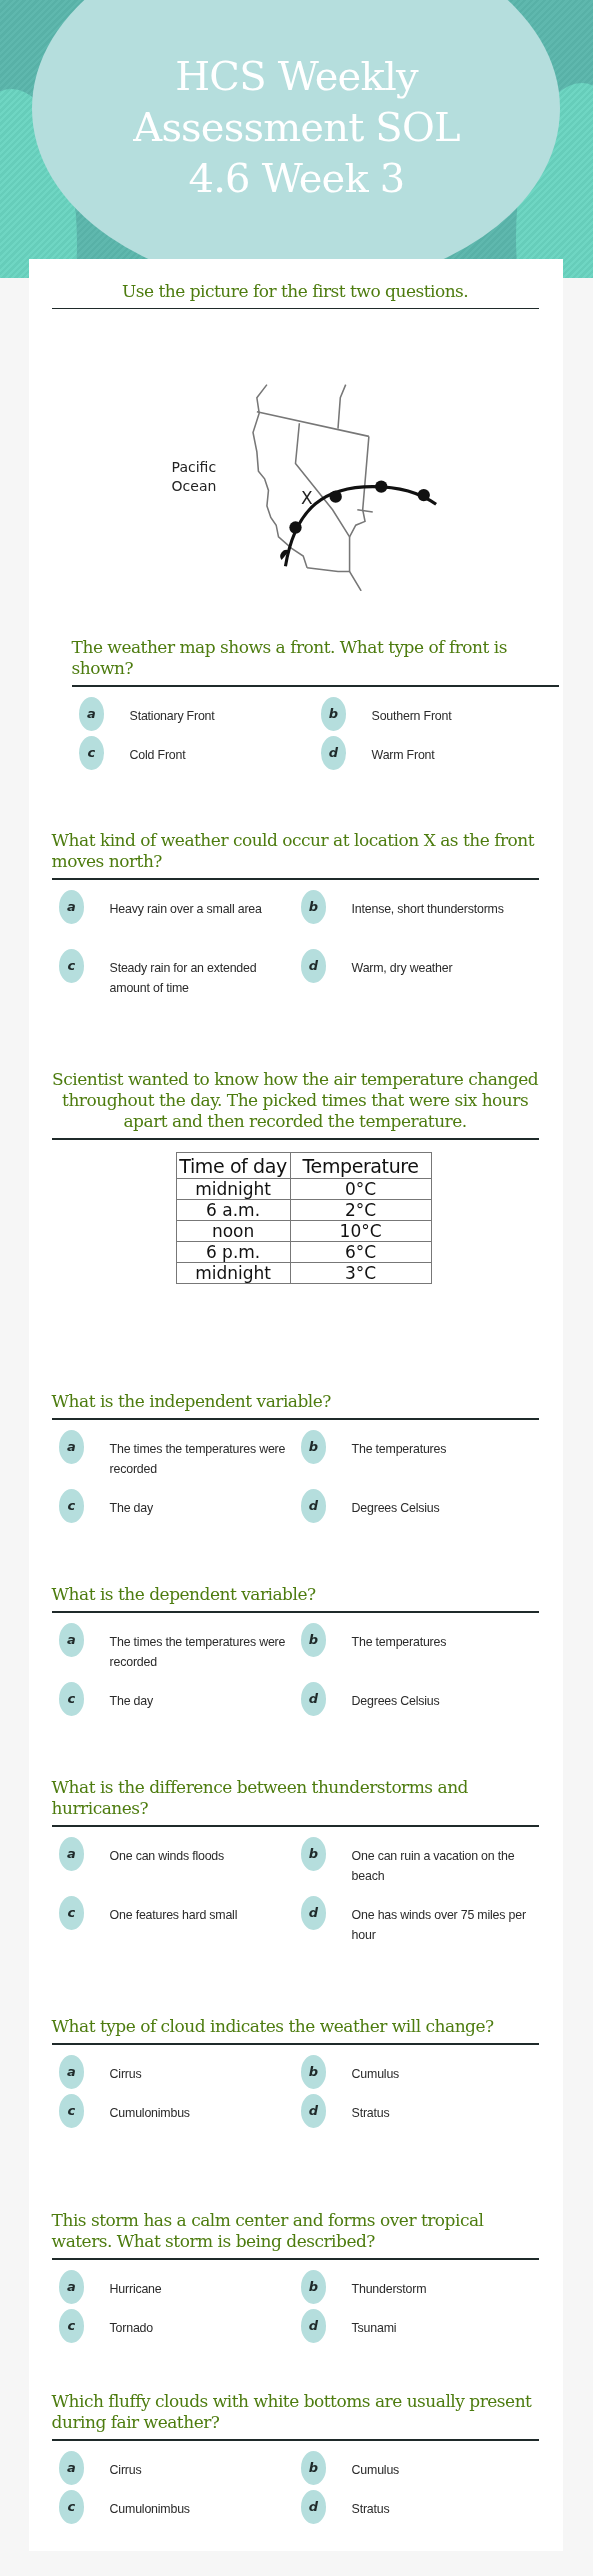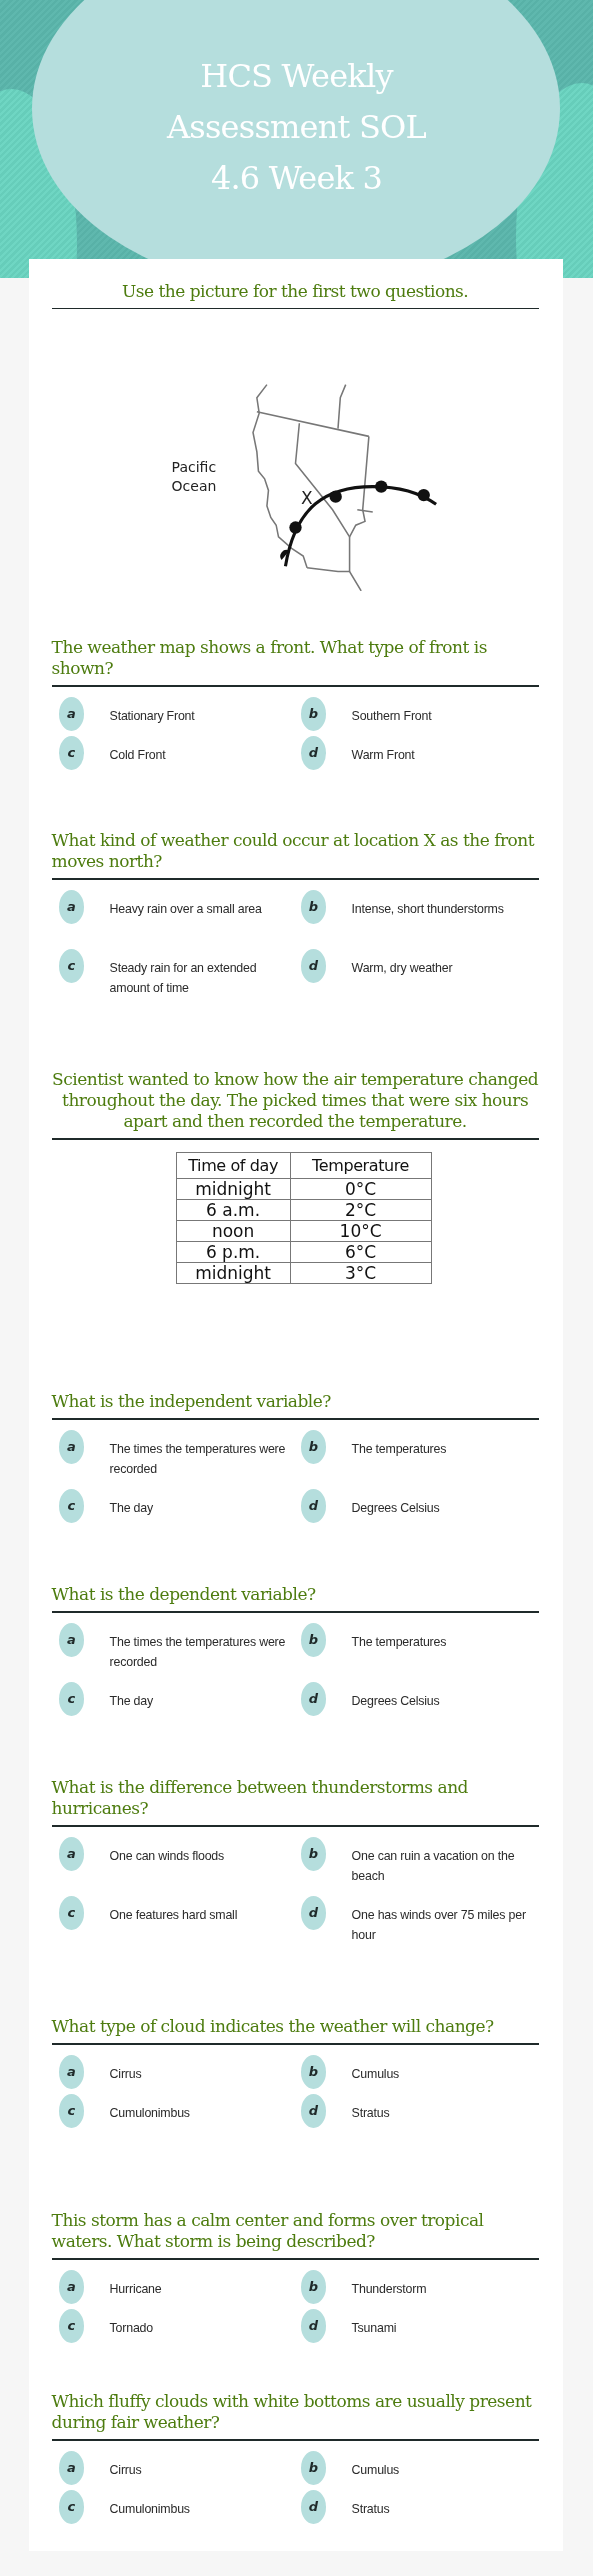--- a/index.html
+++ b/index.html
@@ -15,21 +15,21 @@
     background: repeating-linear-gradient(135deg, #6fd6c3 0px, #6fd6c3 2.3px, #66cdba 2.3px, #66cdba 4.6px);
   }
   .blob.left { left: -54px; top: 89px; width: 131px; height: 309px; }
   .blob.right { right: -54px; top: 83px; width: 131px; height: 309px; }
   .circle {
     position: absolute; left: 32px; top: -73px; width: 528px; height: 363px;
     border-radius: 50%; background: #b5dedd;
   }
   .title {
     position: absolute; left: 0; top: 51px; width: 593px; text-align: center;
-    color: #ffffff; font-family: "DejaVu Serif", serif; font-size: 32px; line-height: 51px;
+    color: #ffffff; font-family: "DejaVu Serif", serif; font-size: 40px; line-height: 51px;
     font-weight: normal; letter-spacing: -0.8px;
   }
 
   .card {
     position: absolute; left: 28.6px; top: 259px; width: 534px; height: 2292px; background: #ffffff;
   }
   .section { position: absolute; left: 23px; width: 487px; }
   .q-title {
     font-family: "DejaVu Serif", serif; color: #4d7c0f; font-size: 17px; line-height: 21px;
     letter-spacing: -0.5px;
@@ -55,21 +55,21 @@
   .map .pacific {
     position: absolute; left: 31px; top: 99px; font-family: "DejaVu Sans", sans-serif;
     font-size: 14px; line-height: 18.5px; color: #222;
   }
 
   .temp-table {
     position: absolute; left: 147px; top: 893px; border-collapse: collapse;
     font-family: "DejaVu Sans", sans-serif; color: #111;
   }
   .temp-table th, .temp-table td { border: 1.5px solid #777; text-align: center; }
-  .temp-table th { font-size: 16px; font-weight: normal; height: 26px; letter-spacing: -0.4px; }
+  .temp-table th { font-size: 19px; font-weight: normal; height: 26px; letter-spacing: -0.4px; }
   .temp-table td { font-size: 17px; height: 21px; }
   .temp-table th.c1, .temp-table td.c1 { width: 114px; }
   .temp-table th.c2, .temp-table td.c2 { width: 141px; }
 </style>
 </head>
 <body>
 
 <div class="header">
   <div class="blob left"></div>
   <div class="blob right"></div>
@@ -116,21 +116,21 @@
         <path d="M 182 260 a 8 8 0 0 1 10 -12 z"></path>
         <circle cx="200" cy="218" r="8"></circle>
         <circle cx="252" cy="178" r="8"></circle>
         <circle cx="311" cy="165" r="8"></circle>
         <circle cx="366" cy="176" r="8"></circle>
       </g>
       <text x="207" y="187" font-family="DejaVu Sans, sans-serif" font-size="22" fill="#222">X</text>
     </svg>
   </div>
 
-  <div class="section" style="top:378px;">
+  <div class="section" style="top:378px;margin-left:20px;">
     <div class="q-title">The weather map shows a front. What type of front is shown?</div>
     <div class="rule"></div>
     <div class="options">
       <div class="opt col-a" style="top:0;">
         <span class="bubble">a</span>
         <span class="label">Stationary Front</span>
       </div>
       <div class="opt col-b" style="top:0;">
         <span class="bubble">b</span>
         <span class="label">Southern Front</span>

